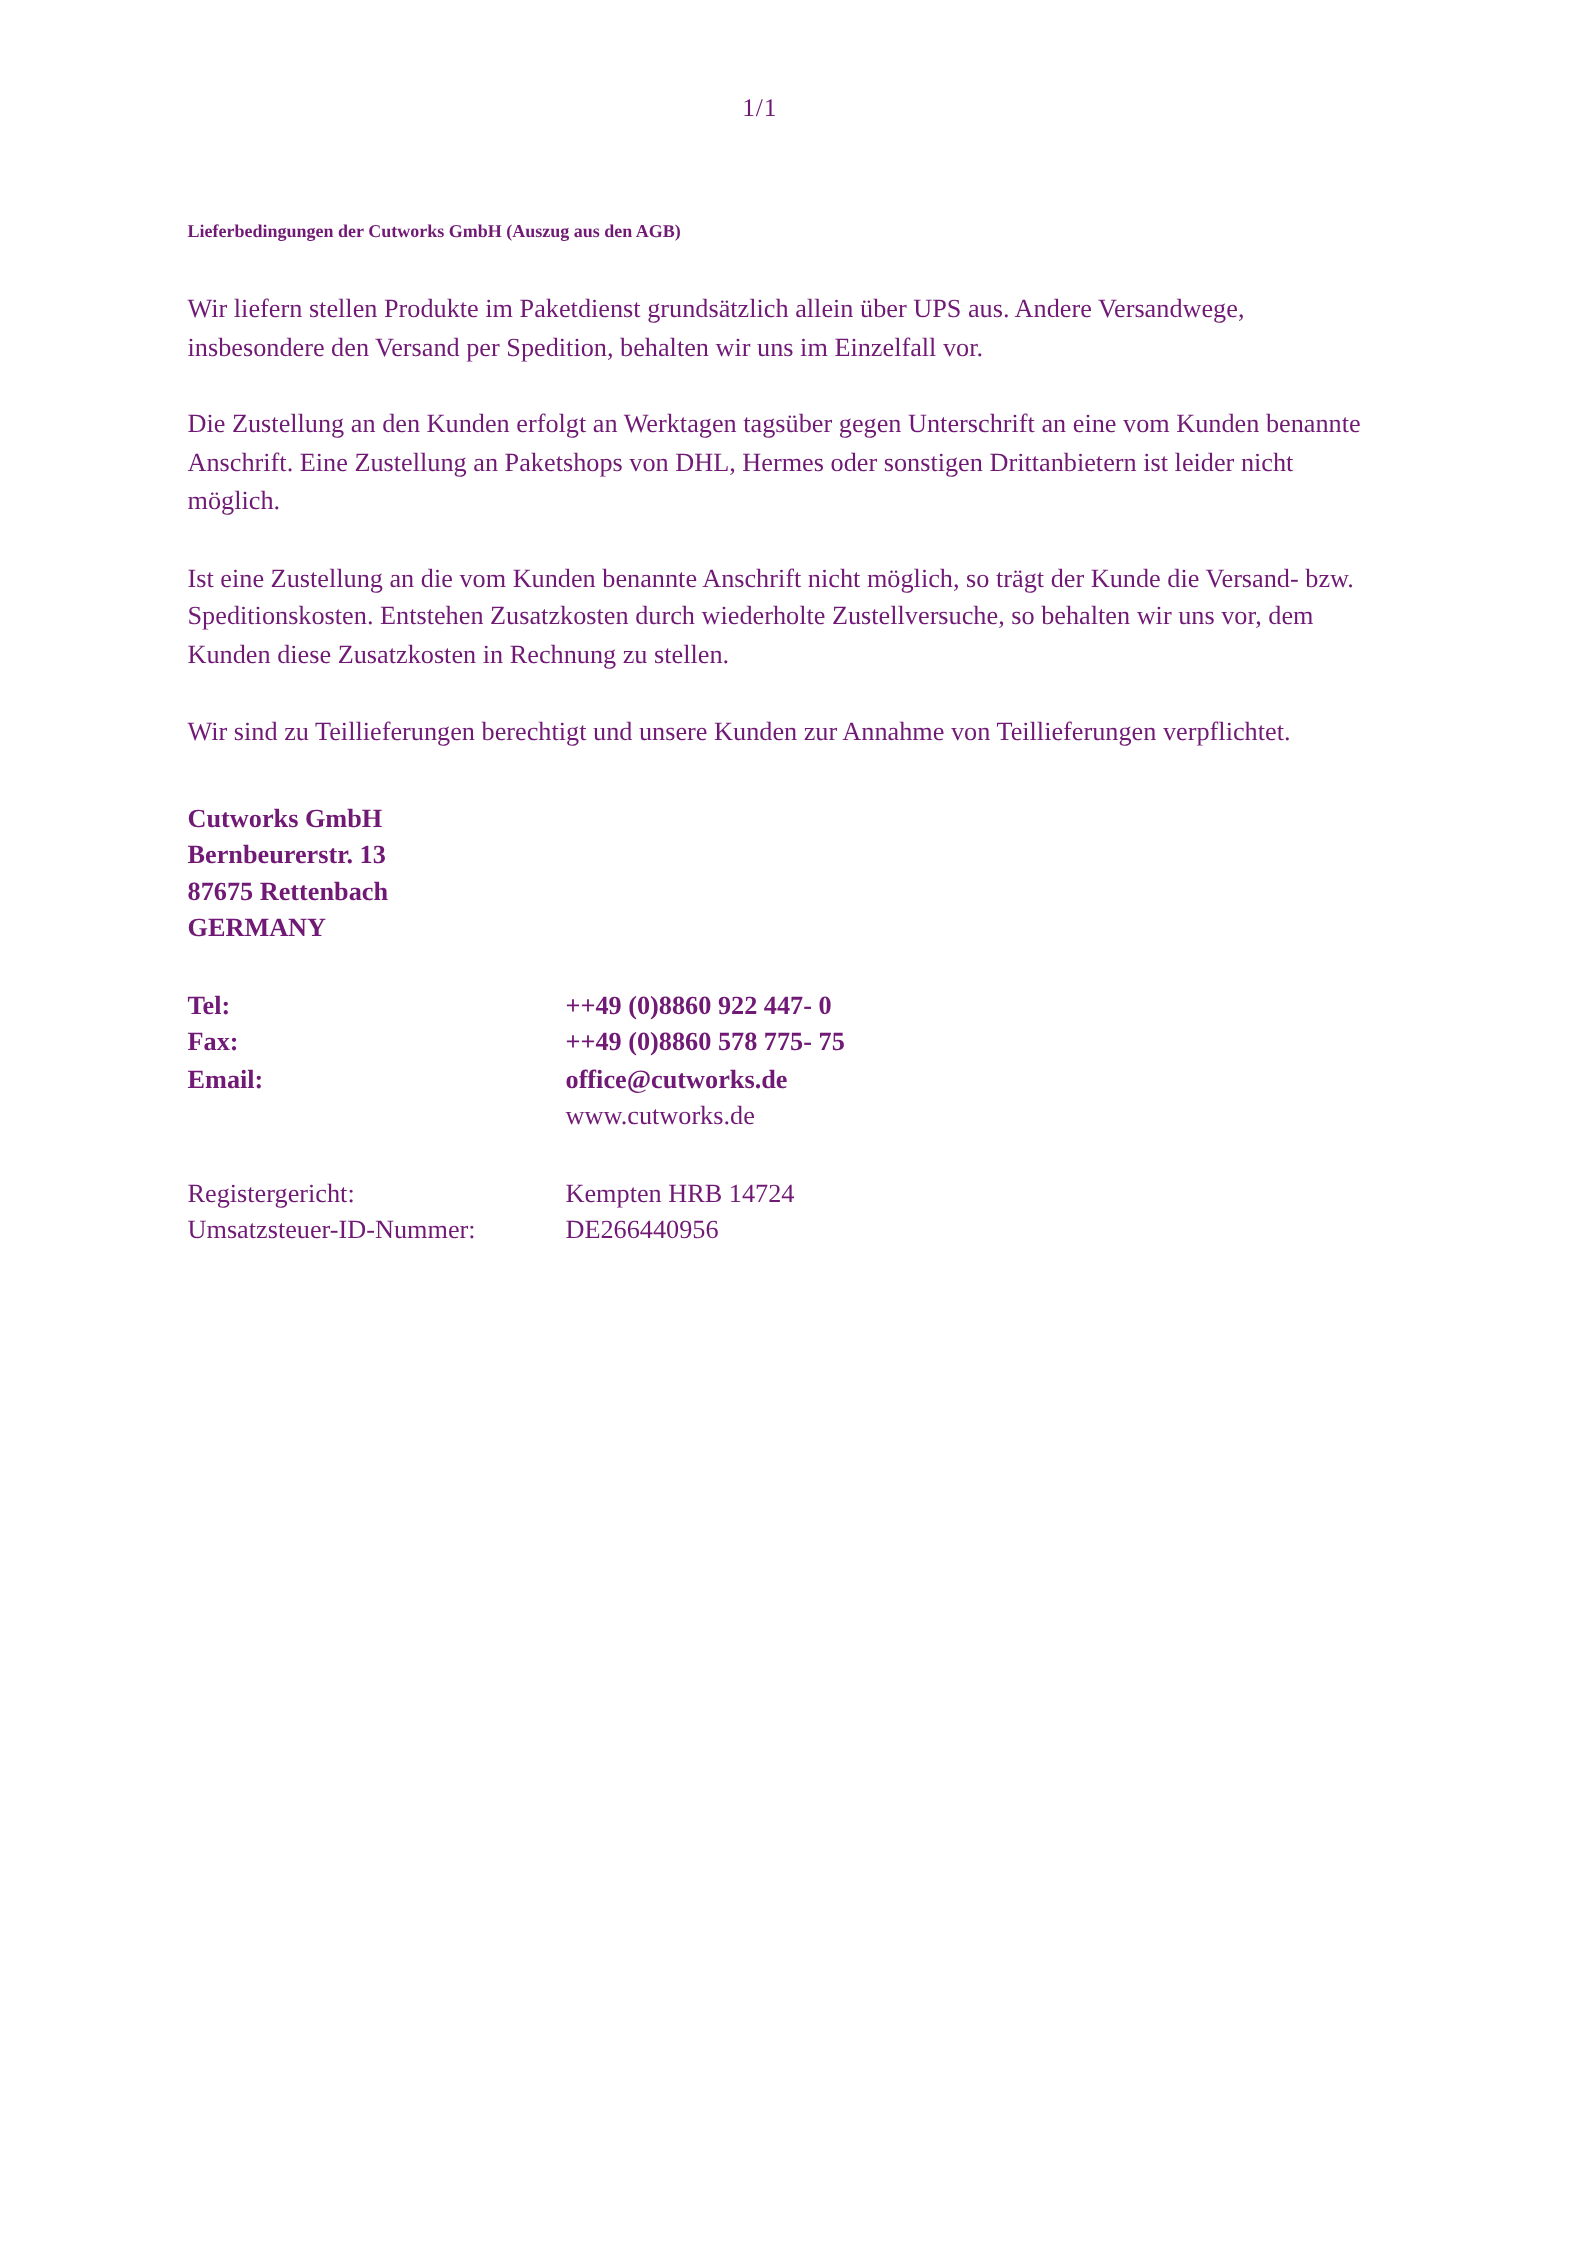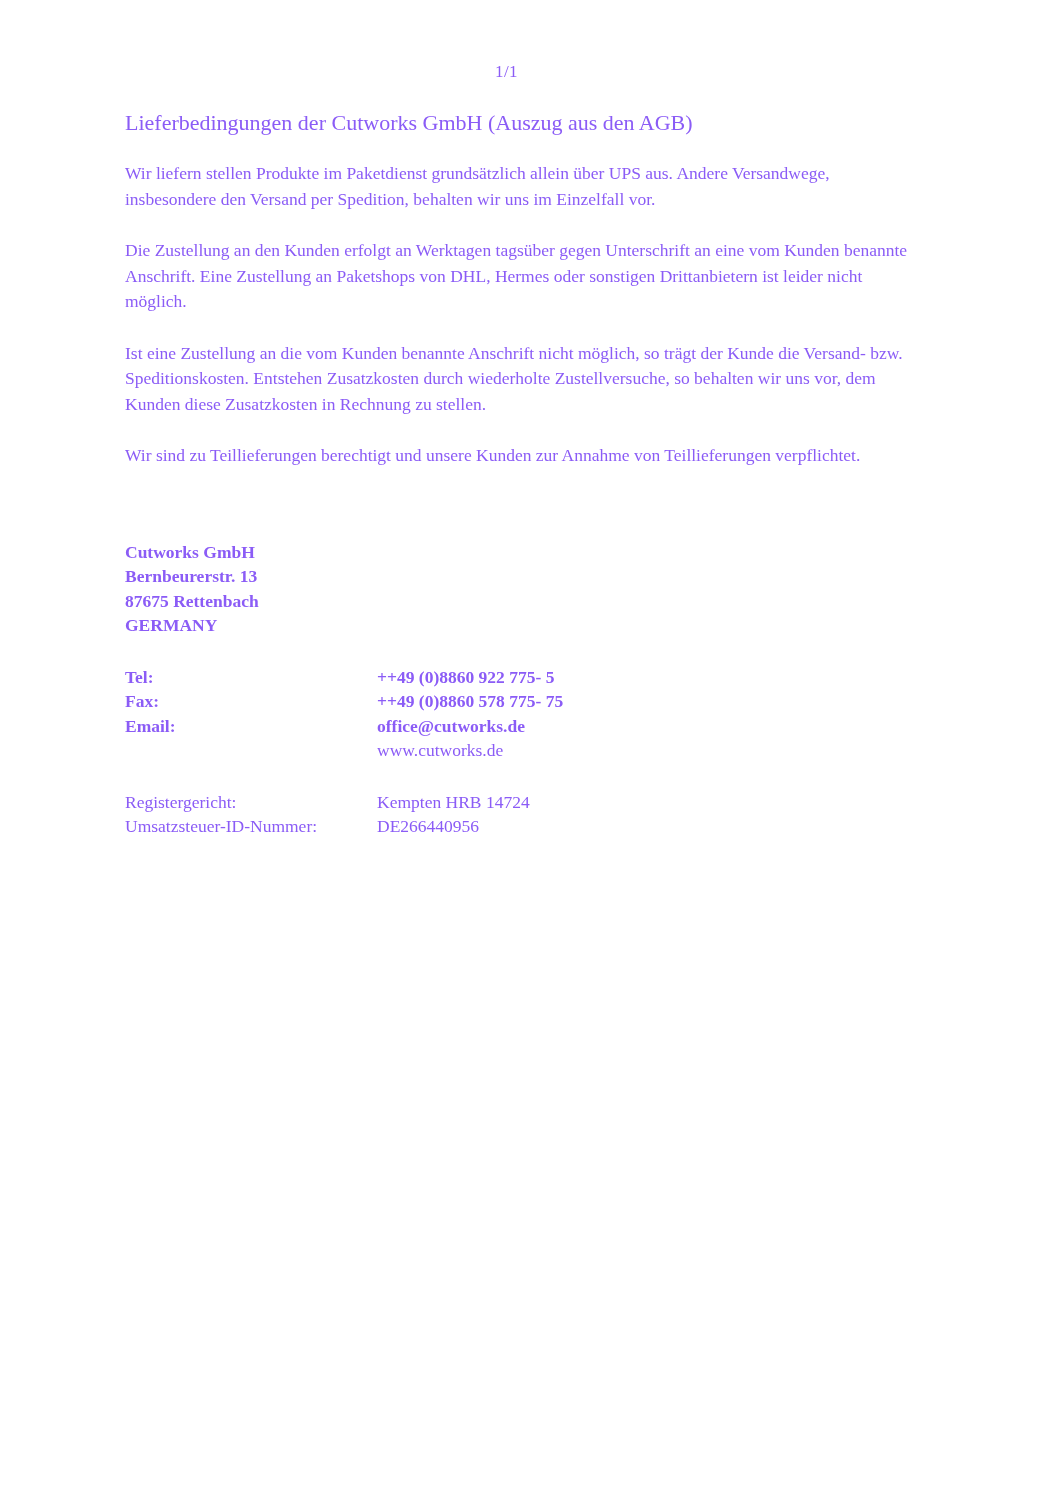--- a/index.html
+++ b/index.html
@@ -5,48 +5,48 @@
   html, body {
     margin: 0;
     padding: 0;
     background: #ffffff;
   }
   .page {
     position: relative;
     width: 1013px;
     height: 1497px;
     background: #ffffff;
-    color: #8b5cf6;
+    color: #701a75;
     font-family: "Liberation Serif", "DejaVu Serif", serif;
     font-size: 17.5px;
     overflow: hidden;
     box-sizing: border-box;
   }
   .page-number {
     text-align: center;
     padding-top: 62px;
     font-size: 17px;
     letter-spacing: 0.5px;
   }
   .content {
     margin-left: 125px;
     margin-right: 100px; 
   }
   .doc-title {
-    margin-top: 28px;
-    font-weight: normal;
-    font-size: 22px;
+    margin-top: 60px;
+    font-weight: bold;
+    font-size: 12px;
     line-height: 25px;
   }
   .para {
     margin-top: 26px;
     line-height: 25.5px;
   }
   .address-block {
-    margin-top: 71px;
+    margin-top: 32px;
     font-weight: bold;
     line-height: 24.5px;
   }
   .row-group {
     margin-top: 27px;
   }
   .row {
     display: flex;
     line-height: 24.5px;
     align-items: center;
@@ -83,21 +83,21 @@
     <div class="address-block">
       <div>Cutworks GmbH</div>
       <div>Bernbeurerstr. 13</div>
       <div>87675 Rettenbach</div>
       <div>GERMANY</div>
     </div>
 
     <div class="row-group">
       <div class="row">
         <span class="label bold">Tel:</span>
-        <span class="value bold">++49 (0)8860 922 775- 5</span>
+        <span class="value bold">++49 (0)8860 922 447- 0</span>
       </div>
       <div class="row">
         <span class="label bold">Fax:</span>
         <span class="value bold">++49 (0)8860 578 775- 75</span>
       </div>
       <div class="row">
         <span class="label bold">Email:</span>
         <span class="value bold">office@cutworks.de</span>
       </div>
       <div class="row">

